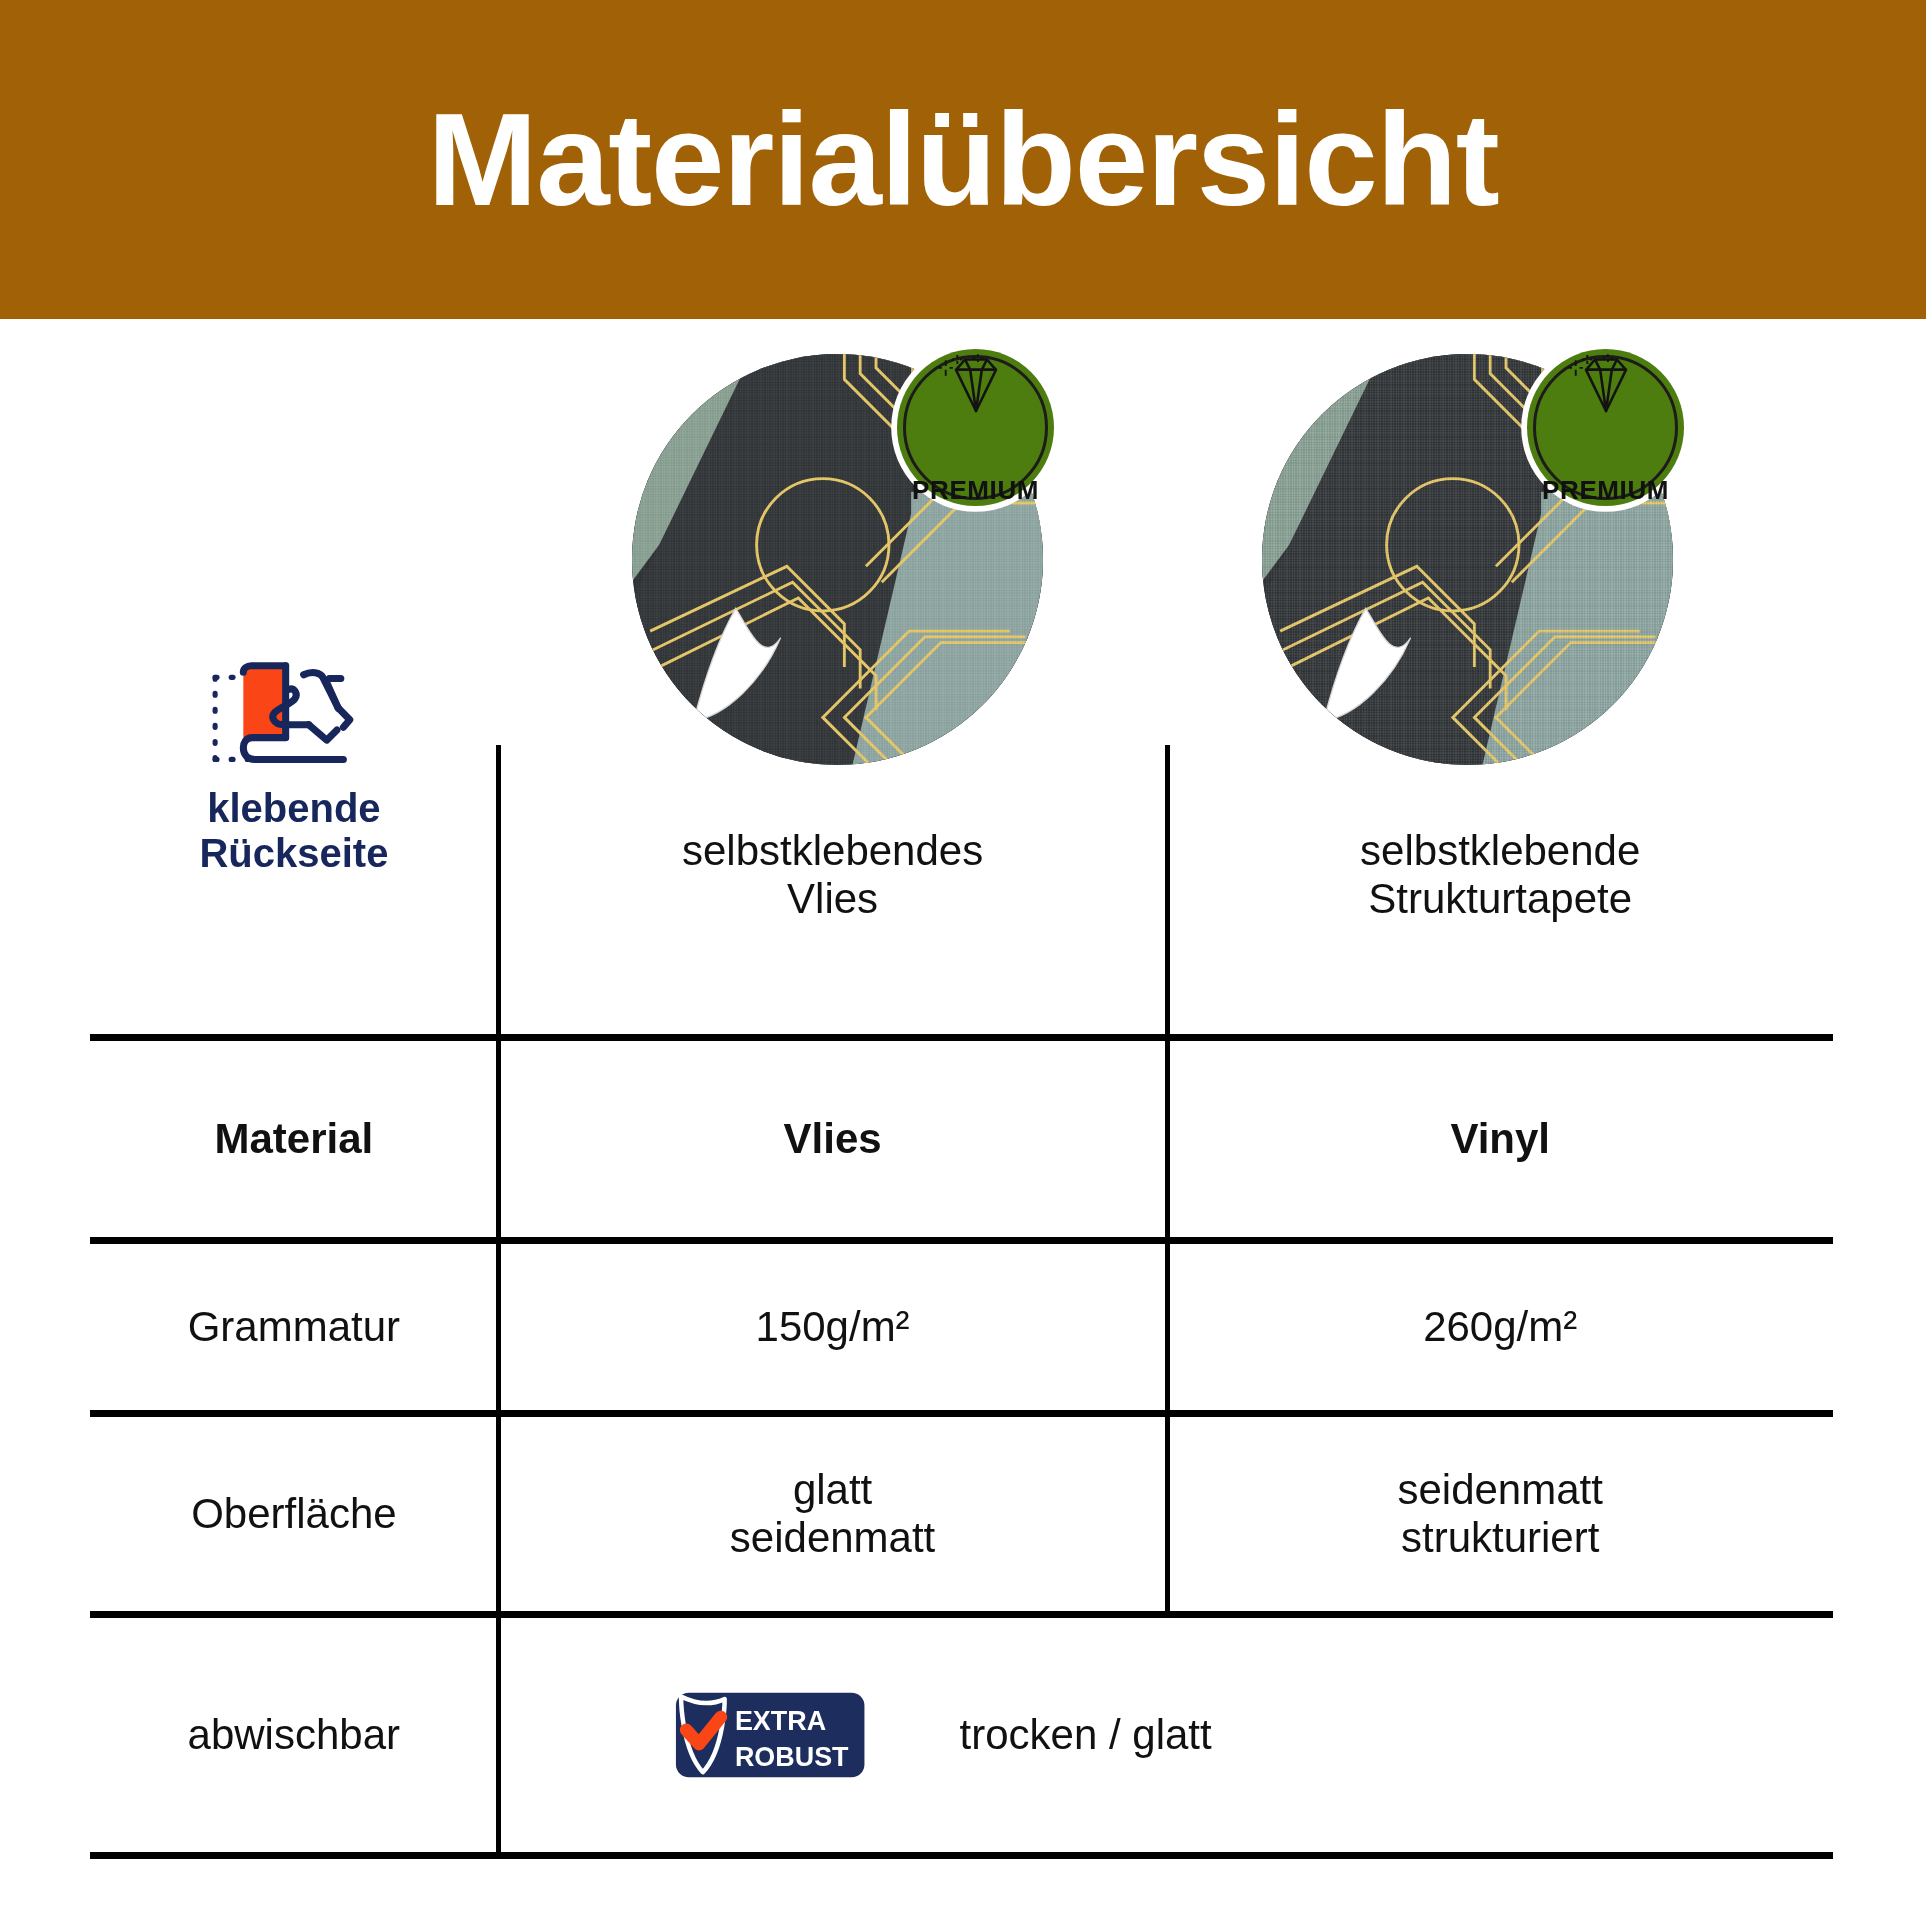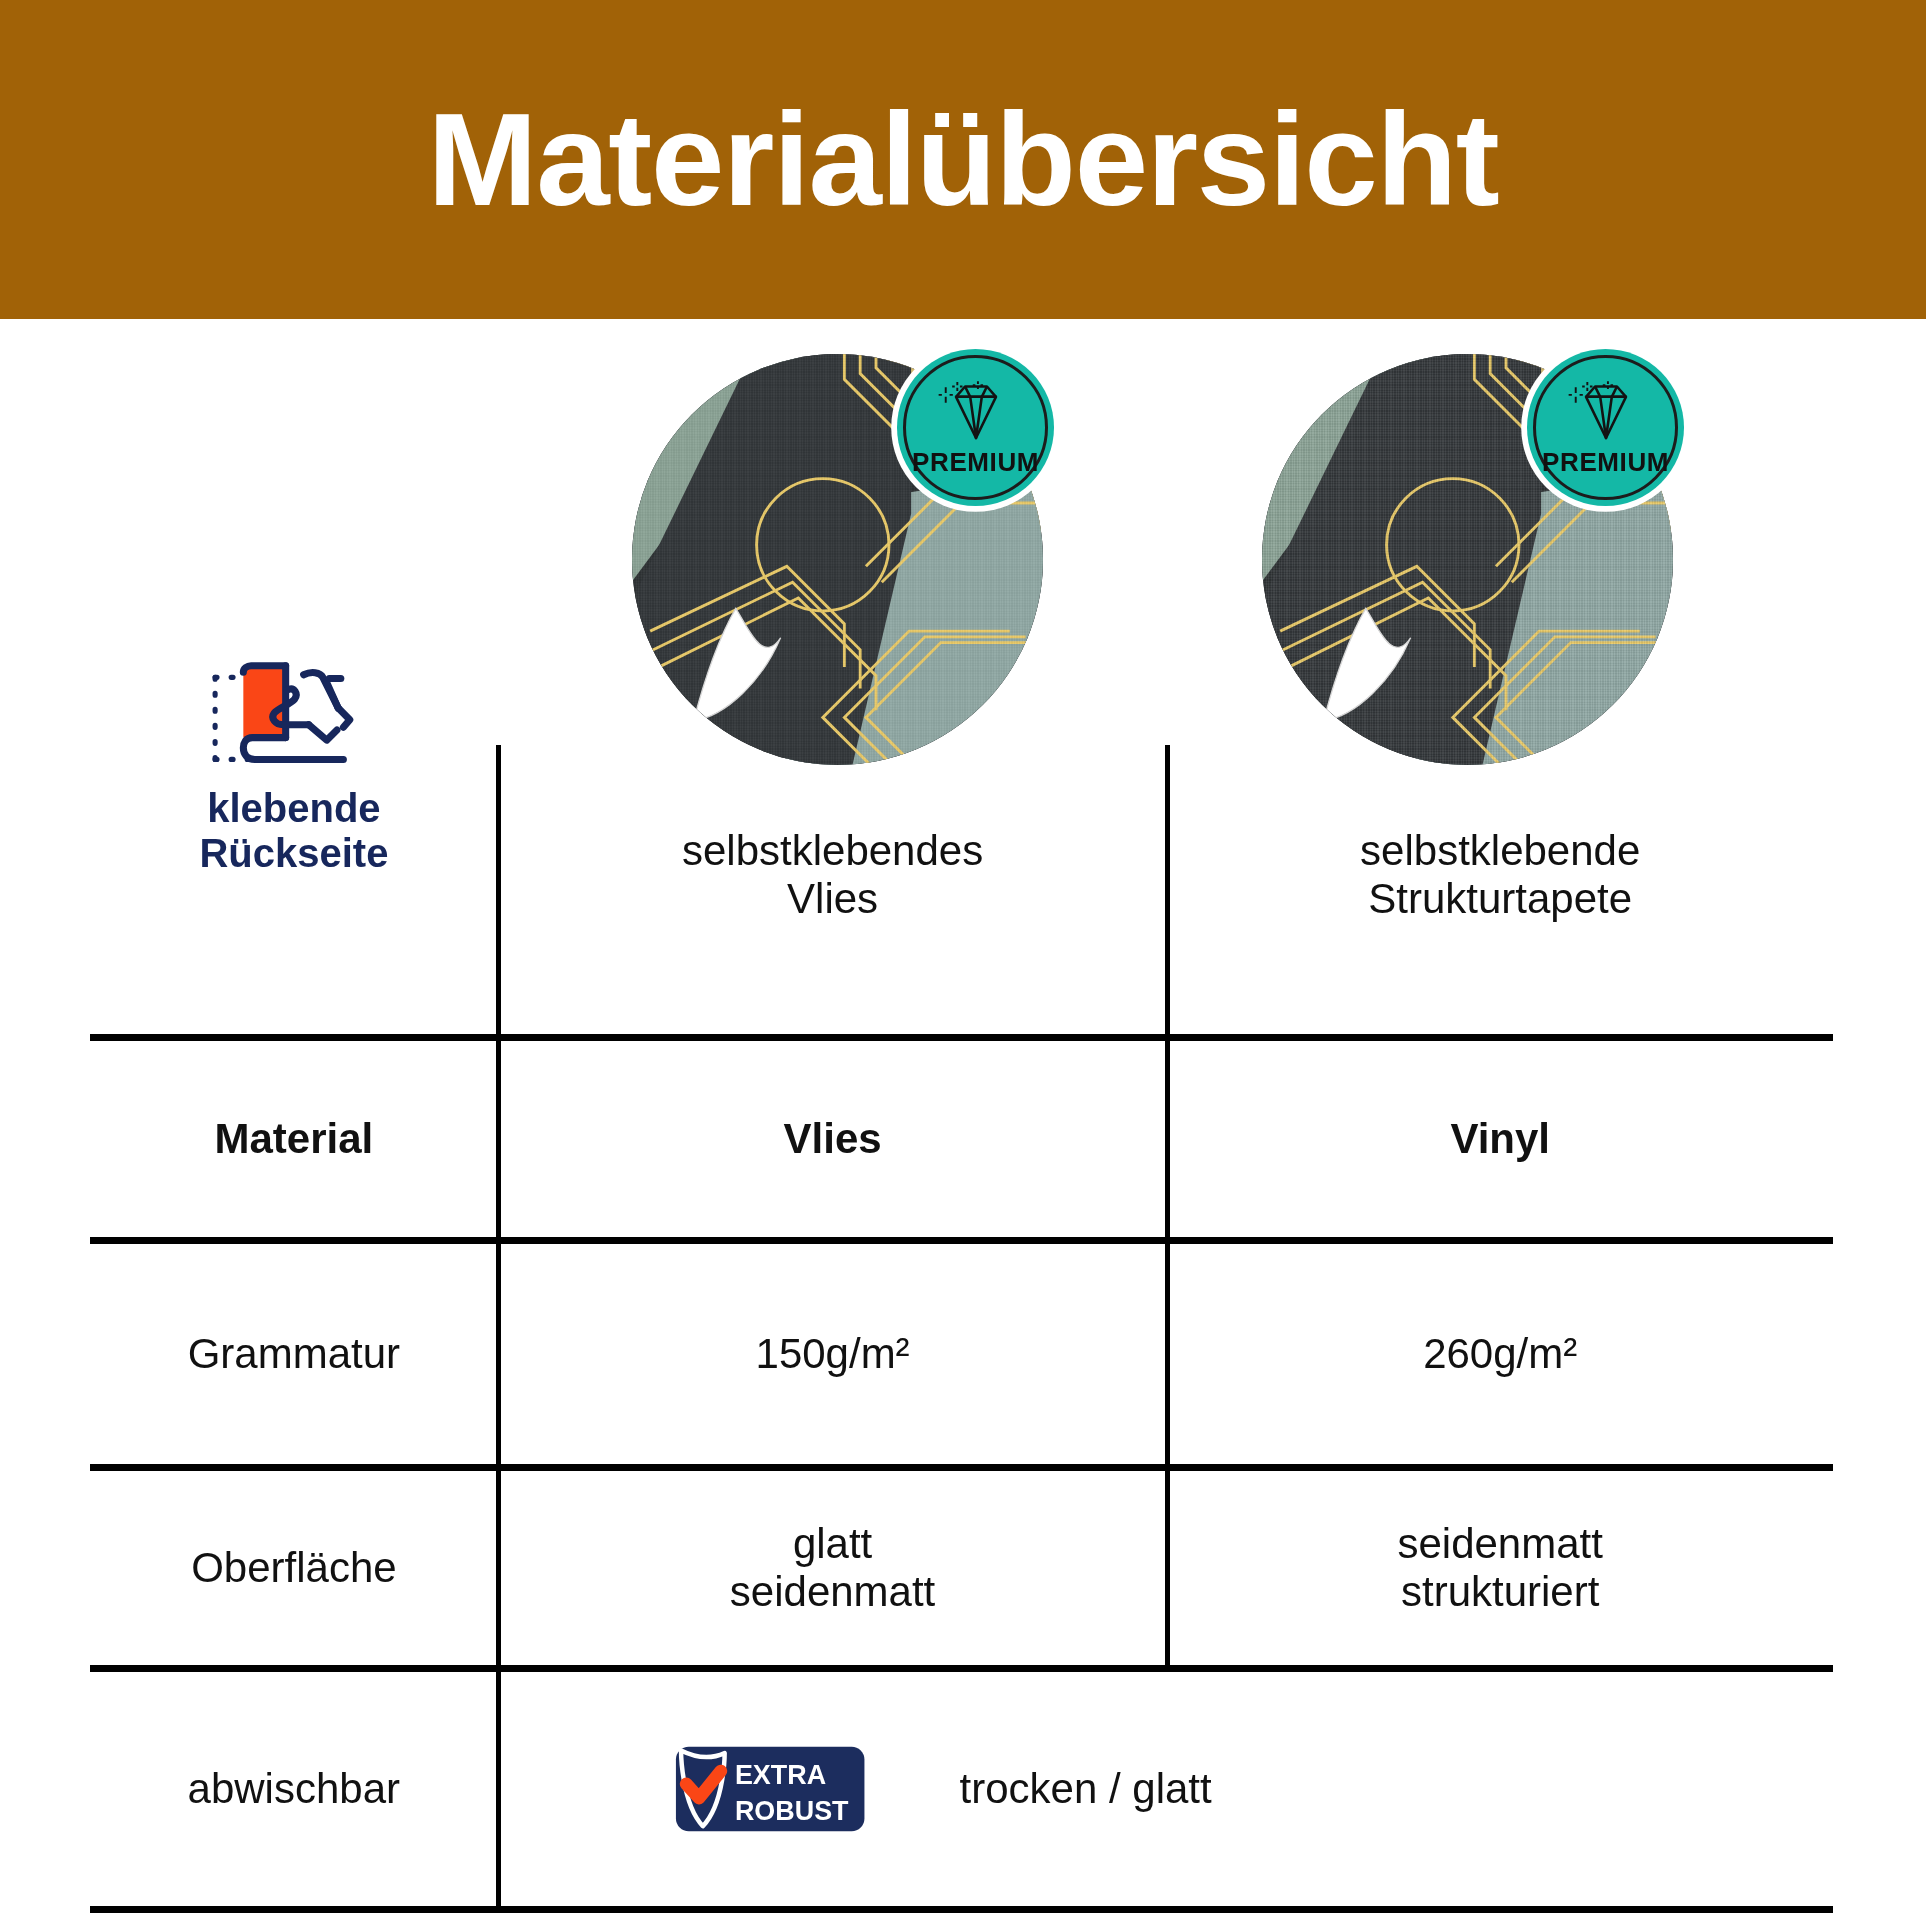--- a/index.html
+++ b/index.html
@@ -76,23 +76,23 @@
   
   .peel{
     position:absolute;left:59px;bottom:40px;width:96px;height:122px;
     pointer-events:none;
   }
 
   
   .premium-badge{
     position:absolute;right:-5.1px;top:-5.1px;width:157px;height:157px;
     border-radius:50%;
-    background:#14b8a6;
+    background:#4d7c0f;
     box-shadow:0 0 0 5.8px #ffffff;
-    display:flex;flex-direction:column;align-items:center;justify-content:center;
+    display:flex;flex-direction:column;align-items:center;justify-content:space-between;
   }
   .premium-badge::before{
     content:"";position:absolute;left:5.8px;top:5.8px;right:5.8px;bottom:5.8px;
     border:3.2px solid #1c1c1c;border-radius:50%;
   }
   .premium-diamond{position:relative;width:76px;height:62px;margin-top:3.9px;}
   .premium-label{
     position:relative;
     font-size:26px;font-weight:700;letter-spacing:0.6px;color:#111;
     margin-top:5.1px;
@@ -127,21 +127,21 @@
     flex-direction:column;justify-content:flex-start;align-items:center;
     padding-top:0;
   }
   #adhesive-icon{width:186px;height:122px;position:relative;margin-top:-87px;}
   #adhesive-label{
     color:#17275c;font-weight:700;font-size:40px;line-height:1.12;
     text-align:center;margin-top:6.4px;
   }
 
   .row-material{height:196px;font-weight:bold;}
-  .row-grammatur{height:220px;}
+  .row-grammatur{height:166px;}
   .row-oberflaeche{height:194px;}
   .row-abwischbar{height:234px;}
 
   .row-abwischbar .cell-wide{
     width:1337px;display:flex;align-items:center;justify-content:flex-start;
     padding-left:0;box-sizing:border-box;gap:37px;
   }
   #robust-badge{
     position:relative;width:218px;height:90px;flex:0 0 auto;margin-left:151px;
   }

